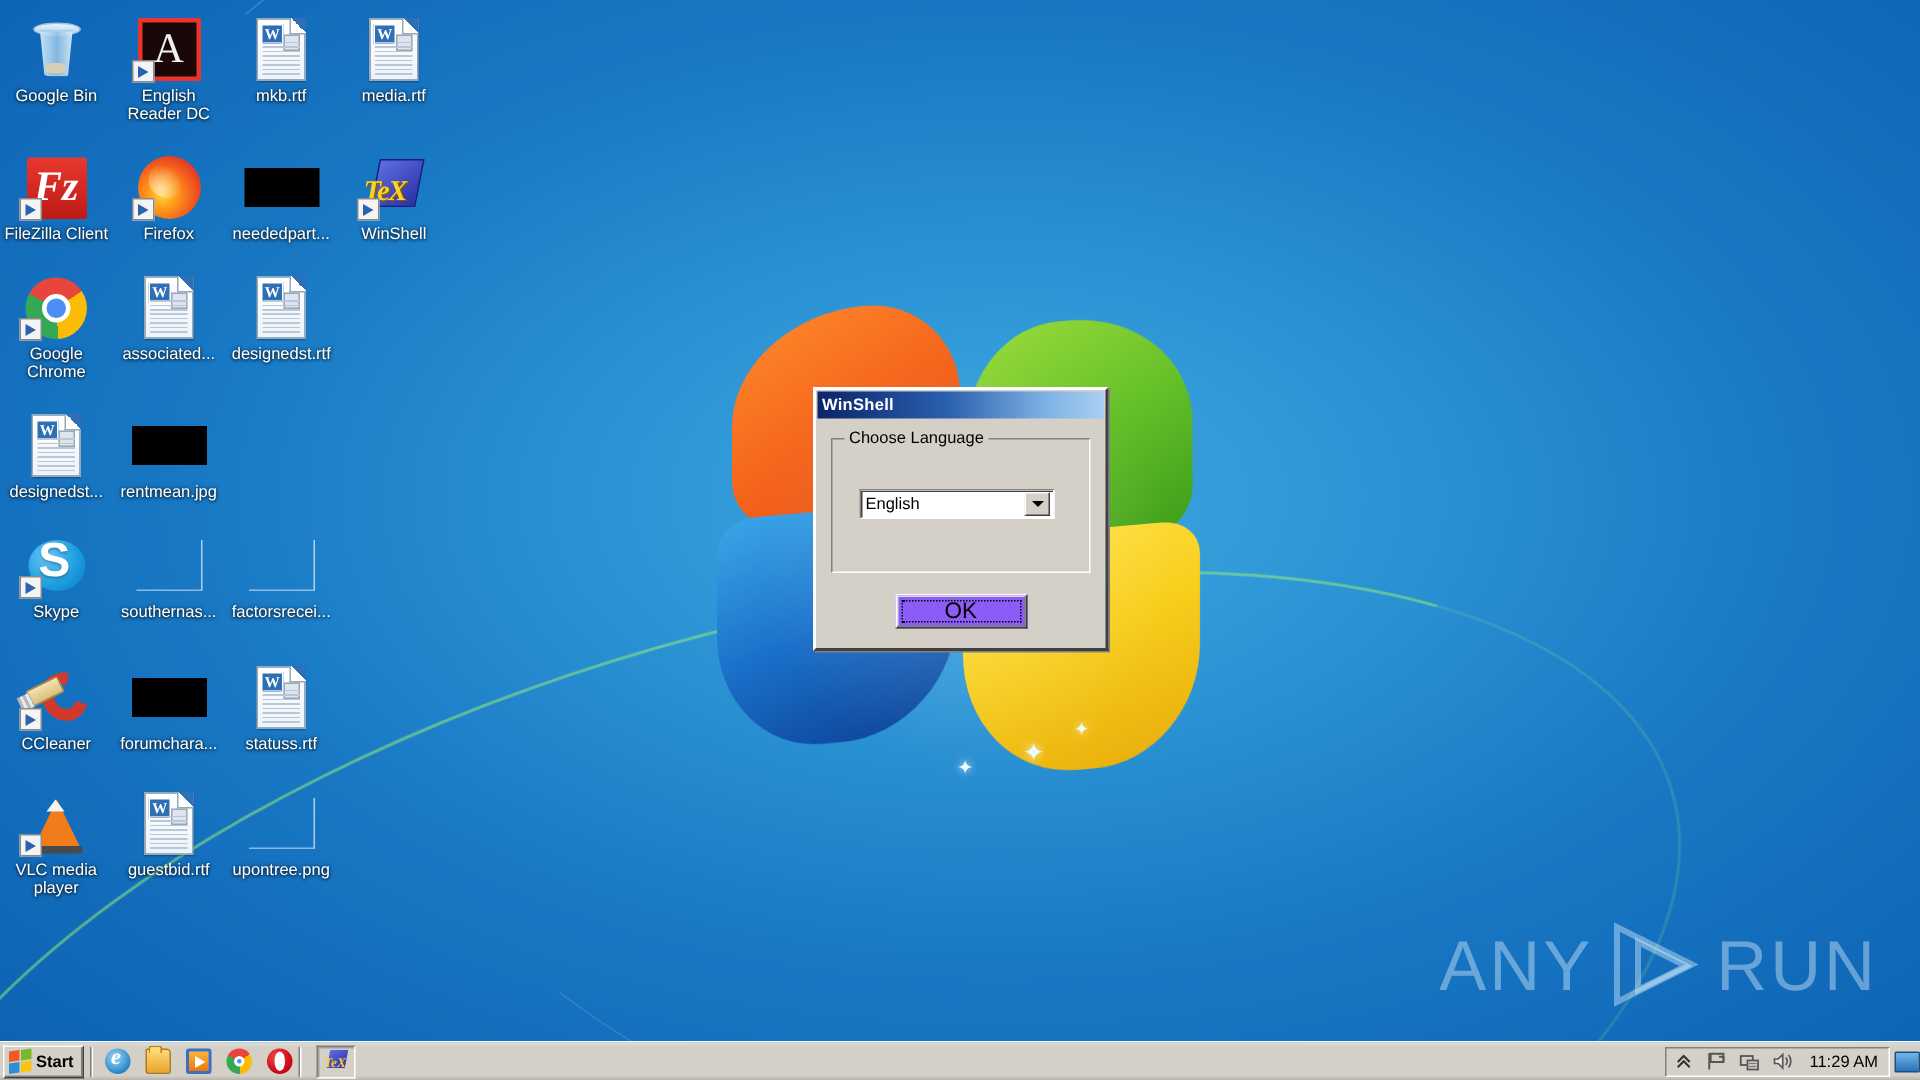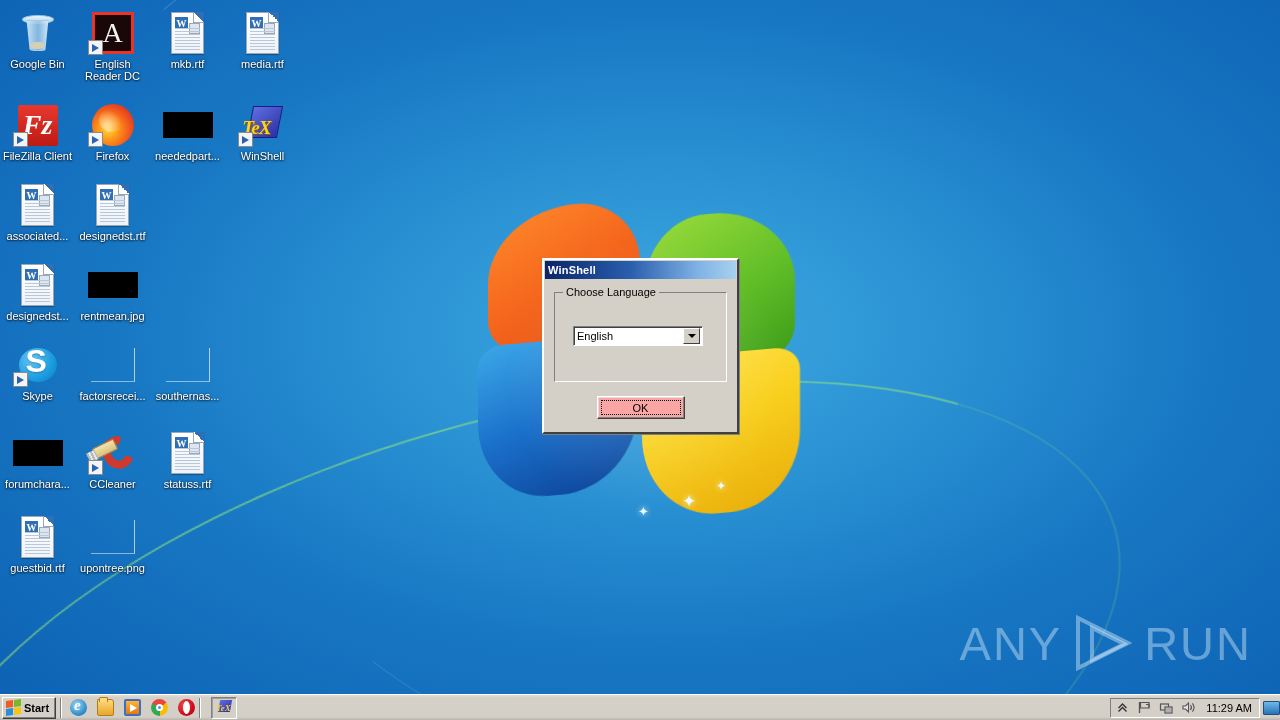--- a/index.html
+++ b/index.html
@@ -381,27 +381,27 @@
     border-left: 4px solid transparent;
     border-right: 4px solid transparent;
     border-top: 4px solid #000000;
   }
   #dlg-buttonrow {
     display: flex; justify-content: center;
     margin-top: 14px;
   }
   #ok-button {
     width: 88px; height: 23px;
-    background: #fca5a5;
+    background: #8b5cf6;
     border-top: 1px solid #ffffff;
     border-left: 1px solid #ffffff;
     border-right: 1px solid #404040;
     border-bottom: 1px solid #404040;
     box-shadow: inset -1px -1px 0 #808080, inset 1px 1px 0 #dfdfdf;
-    font-size: 11px;
+    font-size: 15px;
     color: #000000;
     display: flex; align-items: center; justify-content: center;
     position: relative;
     cursor: default;
   }
   #ok-button::after {
     content: "";
     position: absolute; left: 3px; top: 3px; right: 3px; bottom: 3px;
     border: 1px dotted #000000;
   }
@@ -610,20 +610,27 @@
               <span class="book"></span>
               <span class="tx">TeX</span>
             </div>
           <span class="shortcut-arrow"></span>
         </div>
         <div class="icon-label">WinShell</div>
       </div>
     </div>
 
     <div class="icon-row" style="margin-top:14px;">
+      <div class="desk-icon">
+        <div class="icon-art">
+          <div class="chrome"></div>
+          <span class="shortcut-arrow"></span>
+        </div>
+        <div class="icon-label">Google Chrome</div>
+      </div>
 
       <div class="desk-icon">
         <div class="icon-art">
           <div class="doc-icon">
               <span class="doc-w">W</span>
               <span class="doc-box"></span>
               <span class="doc-lines"></span>
             </div>
         </div>
         <div class="icon-label">associated...</div>
@@ -673,65 +680,76 @@
             </div>
           <span class="shortcut-arrow"></span>
         </div>
         <div class="icon-label">Skype</div>
       </div>
 
       <div class="desk-icon">
         <div class="icon-art">
           <div class="ghost-icon"></div>
         </div>
+        <div class="icon-label">southernas...</div>
+      </div>
+
+      <div class="desk-icon">
+        <div class="icon-art">
+          <div class="ghost-icon"></div>
+        </div>
         <div class="icon-label">factorsrecei...</div>
       </div>
-
-      <div class="desk-icon">
-        <div class="icon-art">
-          <div class="ghost-icon"></div>
-        </div>
-        <div class="icon-label">southernas...</div>
-      </div>
       <div class="desk-icon"></div>
     </div>
 
     <div class="icon-row" style="margin-top:22px;">
-      <div class="desk-icon">
-        <div class="icon-art">
-          <div class="black-icon"></div>
-        </div>
-        <div class="icon-label">forumchara...</div>
-      </div>
-
       <div class="desk-icon">
         <div class="icon-art">
           <div class="ccl">
               <span class="c1"></span>
               <span class="brush"></span>
             </div>
           <span class="shortcut-arrow"></span>
         </div>
         <div class="icon-label">CCleaner</div>
+      </div>
+
+      <div class="desk-icon">
+        <div class="icon-art">
+          <div class="black-icon"></div>
+        </div>
+        <div class="icon-label">forumchara...</div>
       </div>
 
       <div class="desk-icon">
         <div class="icon-art">
           <div class="doc-icon">
               <span class="doc-w">W</span>
               <span class="doc-box"></span>
               <span class="doc-lines"></span>
             </div>
         </div>
         <div class="icon-label">statuss.rtf</div>
       </div>
       <div class="desk-icon"></div>
     </div>
 
     <div class="icon-row" style="margin-top:18px;">
+      <div class="desk-icon">
+        <div class="icon-art">
+          <div class="vlc">
+              <span class="cone"></span>
+              <span class="stripe1"></span>
+              <span class="base"></span>
+            </div>
+          <span class="shortcut-arrow"></span>
+        </div>
+        <div class="icon-label">VLC media player</div>
+      </div>
 
       <div class="desk-icon">
         <div class="icon-art">
           <div class="doc-icon">
               <span class="doc-w">W</span>
               <span class="doc-box"></span>
               <span class="doc-lines"></span>
             </div>
         </div>
         <div class="icon-label">guestbid.rtf</div>

